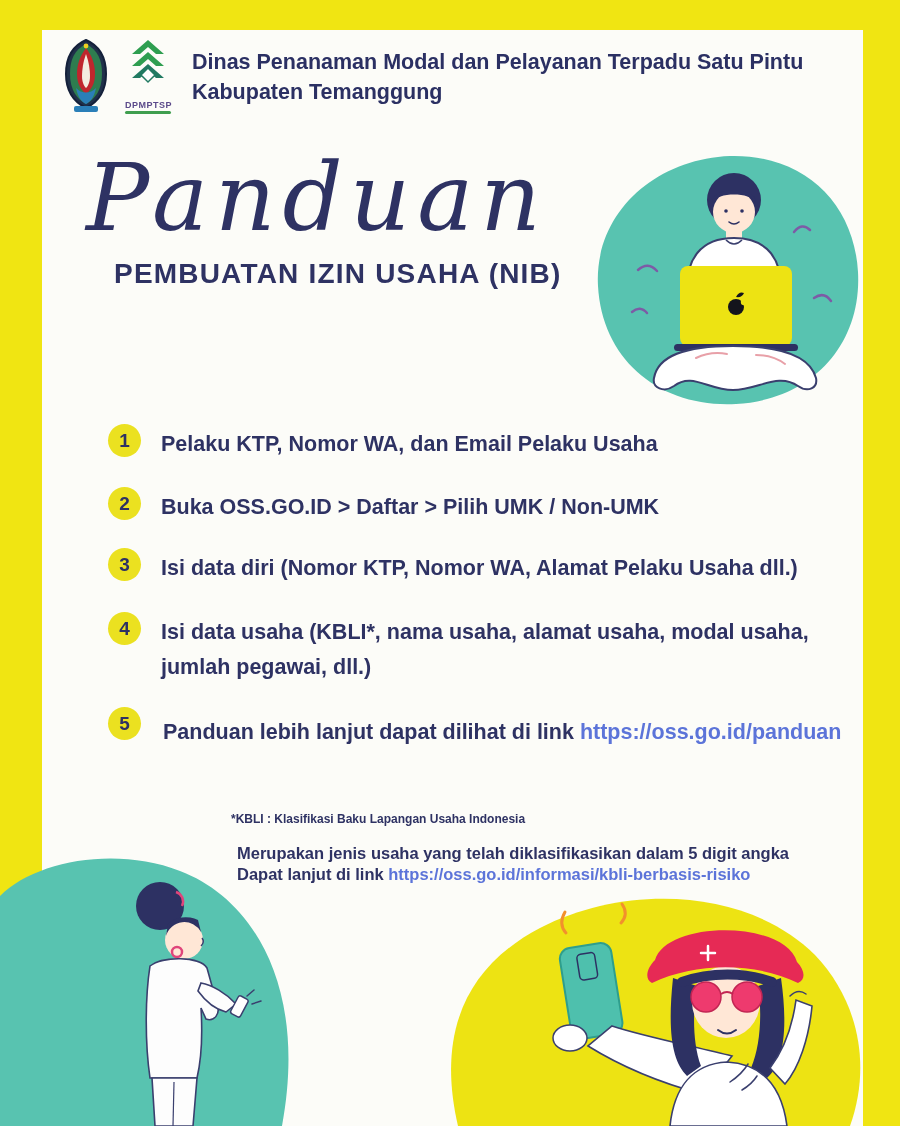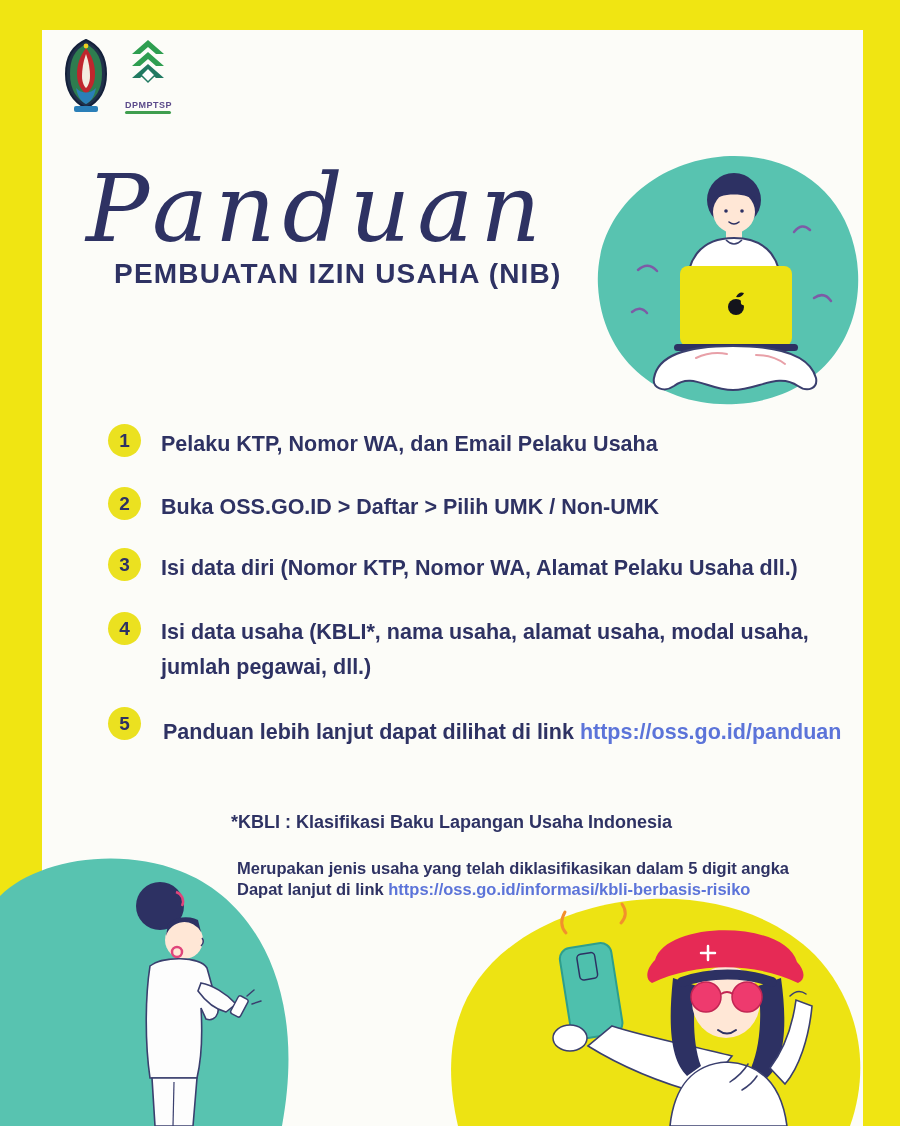--- a/index.html
+++ b/index.html
@@ -19,21 +19,21 @@
   .content{position:absolute;z-index:3;}
 
   
   .header{left:62px;top:38px;display:flex;align-items:flex-start;gap:14px;}
   .agency-text{margin-left:6px;padding-top:10px;font-weight:700;font-size:21.5px;line-height:1.38;color:#2b3063;}
   .dpmptsp-label{font-size:9px;font-weight:700;color:#5b4a8a;text-align:right;letter-spacing:.5px;}
   .dpmptsp-sub{height:3px;width:46px;background:#3f9e4f;border-radius:2px;margin:1px auto 0;}
 
   
   .title-script{
-    left:86px;top:157px;
+    left:86px;top:146px;
     font-family:"DejaVu Serif",serif;font-style:italic;
     font-size:94px;letter-spacing:7px;color:#2e3263;line-height:1.1;
   }
   .subtitle{
     left:114px;top:258px;
     font-weight:700;font-size:28px;letter-spacing:1.2px;color:#2e3263;
   }
 
   
   .step{left:108px;display:flex;gap:20px;align-items:flex-start;}
@@ -44,21 +44,21 @@
   }
   .step-text{
     padding-top:3px;font-size:21.5px;font-weight:600;color:#2e3263;
     max-width:694px;line-height:1.62;
   }
   .more-info{left:163px;top:720px;font-size:21.5px;font-weight:600;color:#2e3263;}
   .link{color:#5c74d9;cursor:pointer;}
 
   
   .footnote{left:231px;top:812px;color:#2e3263;}
-  .footnote-line1{font-size:18px;font-weight:600;margin-bottom:25px;}
+  .footnote-line1{font-size:12px;font-weight:600;margin-bottom:17px;}
   .footnote-line2,.footnote-line3{font-size:16.5px;font-weight:700;line-height:1.3;margin-left:6px;}
 </style>
 </head>
 <body>
 
 <div class="poster">
 
   <div class="card"></div>
 
   <svg class="blob" style="left:588px;top:150px;" width="280" height="260" viewBox="0 0 280 260">
@@ -152,20 +152,24 @@
     <div>
       <svg width="48" height="58" viewBox="0 0 48 58">
         <path d="M24,2 L40,16 L32,16 L24,9 L16,16 L8,16 Z" fill="#2e9e50"></path>
         <path d="M24,14 L40,28 L32,28 L24,21 L16,28 L8,28 Z" fill="#2e9e50"></path>
         <path d="M24,26 L40,40 L32,40 L24,33 L16,40 L8,40 Z" fill="#217a62"></path>
         <path d="M24,30 L31,37 L24,44 L17,37 Z" fill="#ffffff" stroke="#217a62" stroke-width="1.5"></path>
       </svg>
       <div class="dpmptsp-label">DPMPTSP</div>
       <div class="dpmptsp-sub"></div>
     </div>
+    <div class="agency-text">
+      <div>Dinas Penanaman Modal dan Pelayanan Terpadu Satu Pintu</div>
+      <div>Kabupaten Temanggung</div>
+    </div>
   </div>
 
   <div class="content title-script">Panduan</div>
   <div class="content subtitle">PEMBUATAN IZIN USAHA (NIB)</div>
 
   <div class="content step" style="top:424px;">
     <div class="step-num">1</div>
     <div class="step-text">Pelaku KTP, Nomor WA, dan Email Pelaku Usaha</div>
   </div>
   <div class="content step" style="top:487px;">

